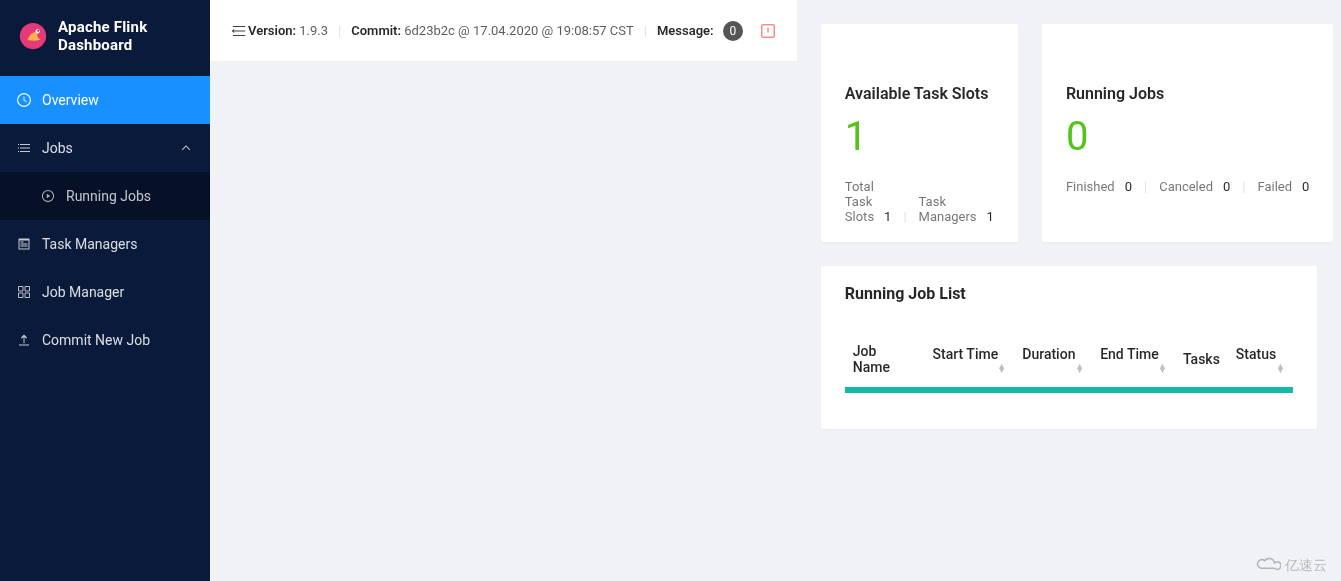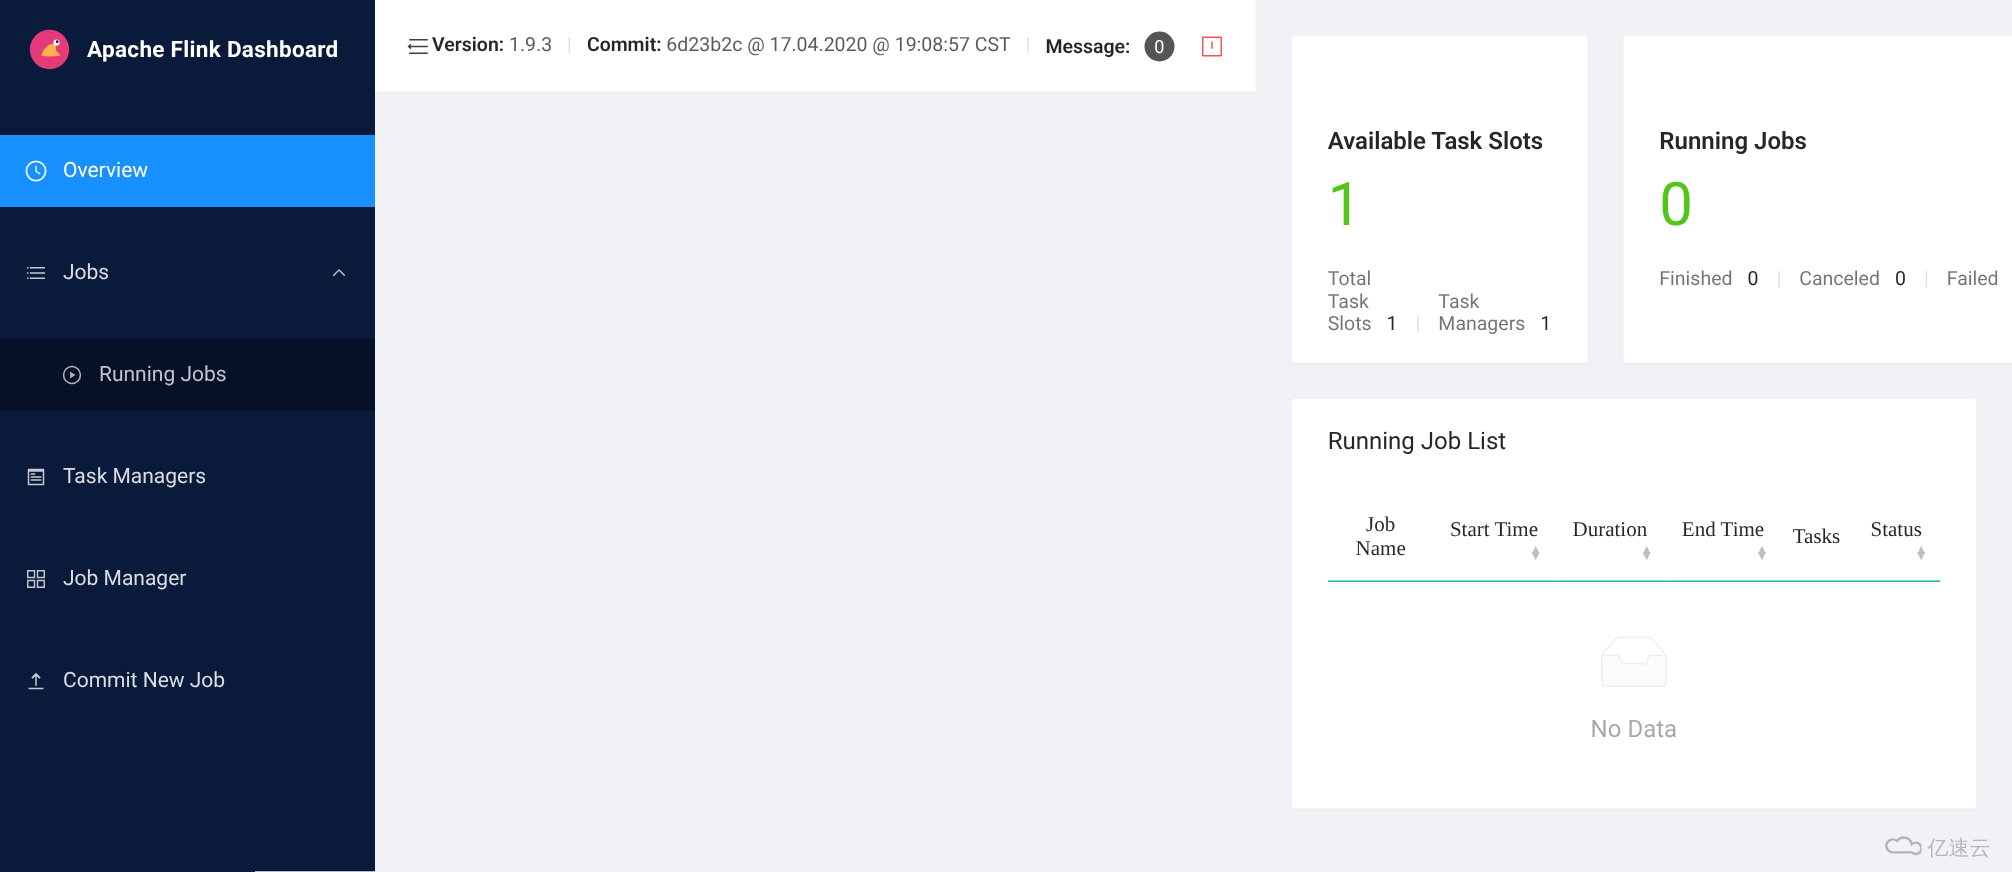--- a/index.html
+++ b/index.html
@@ -7,21 +7,21 @@
       font-family: -apple-system, BlinkMacSystemFont, "Segoe UI", Roboto, "Helvetica Neue", Arial, sans-serif;
       background: #f0f2f5;
       color: rgba(0,0,0,0.85);
       width: 1341px;
       height: 581px;
       overflow: hidden;
       display: flex;
     }
     
     .sidebar {
-      width: 250px;
+      width: 210px;
       background: #0a1a3a;
       color: #fff;
       display: flex;
       flex-direction: column;
       flex-shrink: 0;
     }
     .logo-area {
       display: flex;
       align-items: center;
       padding: 18px 16px 22px 18px;
@@ -43,21 +43,20 @@
     .nav { list-style: none; }
     .nav-item, .nav-sub-item {
       display: flex;
       align-items: center;
       padding: 0 16px;
       height: 48px;
       color: rgba(255,255,255,0.85);
       cursor: pointer;
       font-size: 14px;
       gap: 10px;
-      margin-top: 20px;
     }
     .nav-item.active {
       background: #1890ff;
       color: #fff;
     }
     .nav-item .icon, .nav-sub-item .icon {
       width: 16px;
       height: 16px;
       display: inline-flex;
       align-items: center;
@@ -160,36 +159,35 @@
     .stats-line .vsep { color: #e0e0e0; margin: 0 4px; }
     .stats-line .val { color: rgba(0,0,0,0.85); margin-left: 2px; }
     .panel {
       background: #fff;
       border-radius: 2px;
       padding: 18px 24px 36px;
       box-shadow: 0 1px 2px rgba(0,0,0,0.03);
     }
     .panel-title {
       font-size: 16px;
-      font-weight: 400;
+      font-weight: 700;
       margin-bottom: 28px;
     }
     table {
       width: 100%;
       border-collapse: collapse;
       font-size: 14px;
     }
     thead th {
-      text-align: center;
+      text-align: left;
       font-weight: 500;
       color: rgba(0,0,0,0.85);
       padding: 12px 8px;
-      border-bottom: 1px solid #14b8a6;
+      border-bottom: 6px solid #14b8a6;
       position: relative;
-      font-family: Liberation Serif, serif;
     }
     .sorter {
       display: inline-flex;
       flex-direction: column;
       line-height: 4px;
       font-size: 9px;
       color: #bfbfbf;
       margin-left: auto;
       float: right;
       padding-top: 2px;
@@ -370,33 +368,20 @@
                 </span></th>
               <th><span>Tasks</span></th>
               <th><span>Status</span><span class="sorter">
                   <span>▲</span>
                   <span>▼</span>
                 </span></th>
             </tr>
         </thead>
         <tbody id="job-table-body"></tbody>
       </table>
-      <div class="empty" id="empty-state">
-        <div class="box-icon">
-          <svg viewBox="0 0 64 41" width="60" height="40">
-              <g fill="none" fill-rule="evenodd">
-                <g stroke="#D9D9D9">
-                  <path d="M55 12.76L44.854 1.258C44.367.474 43.656 0 42.907 0H21.093c-.749 0-1.46.474-1.947 1.257L9 12.761V22h46v-9.24z"></path>
-                  <path d="M41.613 15.931c0-1.605.994-2.93 2.227-2.931H55v18.137C55 33.26 53.68 35 52.05 35h-40.1C10.32 35 9 33.259 9 31.137V13h11.16c1.233 0 2.227 1.323 2.227 2.928v.022c0 1.605 1.005 2.901 2.237 2.901h14.752c1.232 0 2.237-1.308 2.237-2.913v-.007z" fill="#FAFAFA"></path>
-                </g>
-              </g>
-            </svg>
-        </div>
-        <div>No Data</div>
-      </div>
     </div>
   </div>
 </div>
 
 <div class="watermark">
   <svg width="26" height="16" viewBox="0 0 48 28" fill="none" stroke="currentColor" stroke-width="3">
       <path d="M12 20a8 8 0 1 1 6-14 10 10 0 0 1 18 4 7 7 0 1 1 0 10H12z"></path>
     </svg>
   <span>亿速云</span>
 </div>

